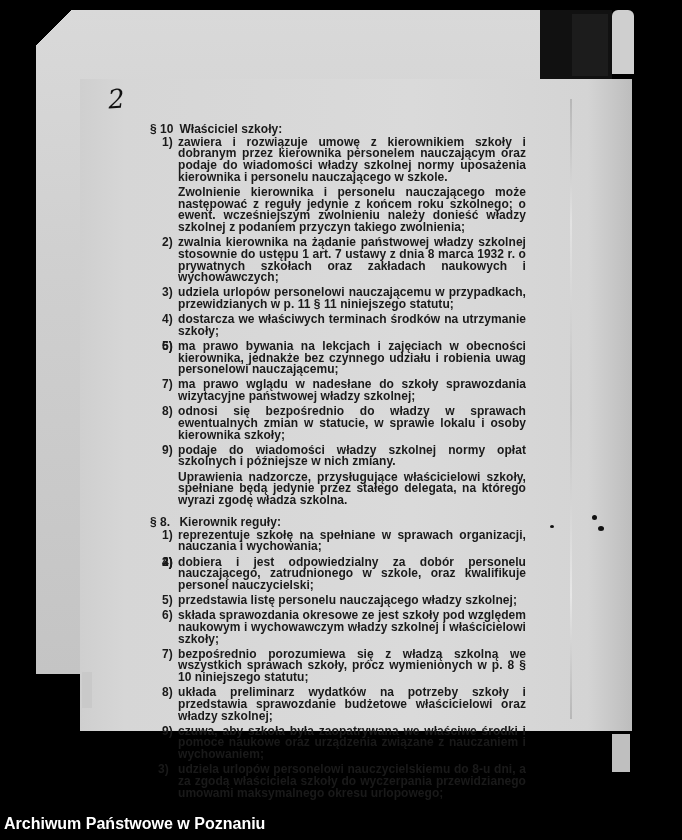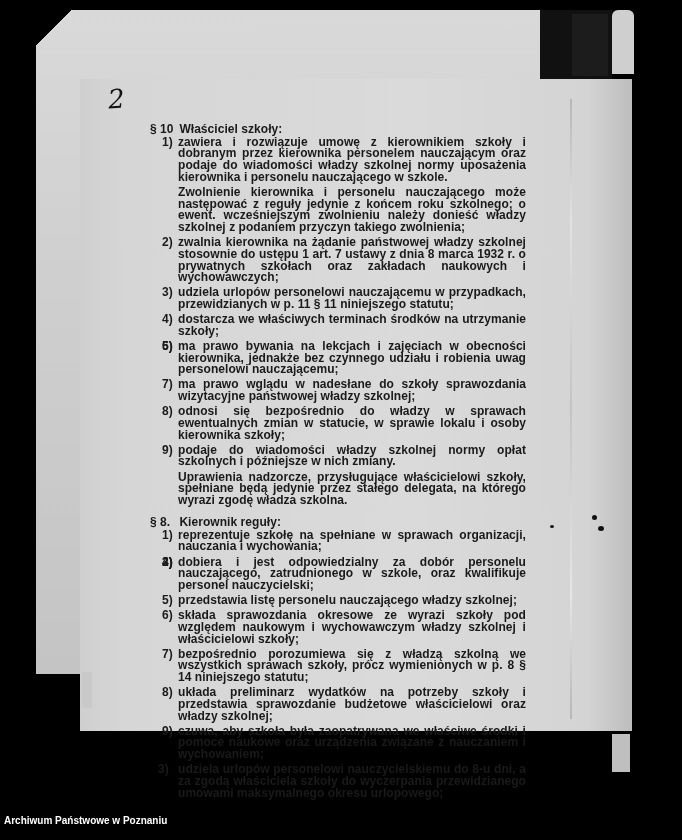--- a/index.html
+++ b/index.html
@@ -51,21 +51,21 @@
   .sec-title { margin:0 0 1px 0; }
   .sec-title .num { display:inline-block; width:26px; }
   .item { position:relative; padding-left:28px; margin:0 0 3.4px 0; text-align:justify; }
   .item .n { position:absolute; left:12px; top:0; }
   .item .n.wide { left:8px; }
   .para { padding-left:28px; margin:0 0 3.4px 0; text-align:justify; }
   .gap { height:7px; }
   .spot { position:absolute; background:#111; border-radius:50%; }
   .footer {
     position:absolute; left:4px; top:815px; color:#fff; font-family:"Liberation Sans", sans-serif;
-    font-size:10px; font-weight:bold;
+    font-size:16px; font-weight:bold;
   }
 </style>
 </head>
 <body>
 
 <div class="back-sheet">
     <div class="fold"></div>
   </div>
 <div class="strip-dark">
     <div class="inner"></div>
@@ -104,20 +104,20 @@
 
   <div class="sec-title">
     <span class="num">§ 8.</span>
     <span>Kierownik reguły:</span>
   </div>
   <div class="item"><span class="n">1)</span><span>reprezentuje szkołę na spełniane w sprawach organizacji, nauczania i wychowania;</span></div>
   <div class="item"><span class="n">2)</span></div>
   <div class="item"><span class="n">3)</span></div>
   <div class="item"><span class="n">4)</span><span>dobiera i jest odpowiedzialny za dobór personelu nauczającego, zatrudnionego w szkole, oraz kwalifikuje personel nauczycielski;</span></div>
   <div class="item"><span class="n">5)</span><span>przedstawia listę personelu nauczającego władzy szkolnej;</span></div>
-  <div class="item"><span class="n">6)</span><span>składa sprawozdania okresowe ze wyrazi szkoły pod względem naukowym i wychowawczym władzy szkolnej i właścicielowi szkoły;</span></div>
-  <div class="item"><span class="n">7)</span><span>bezpośrednio porozumiewa się z władzą szkolną we wszystkich sprawach szkoły, prócz wymienionych w p. 8 § 14 niniejszego statutu;</span></div>
+  <div class="item"><span class="n">6)</span><span>składa sprawozdania okresowe ze jest szkoły pod względem naukowym i wychowawczym władzy szkolnej i właścicielowi szkoły;</span></div>
+  <div class="item"><span class="n">7)</span><span>bezpośrednio porozumiewa się z władzą szkolną we wszystkich sprawach szkoły, prócz wymienionych w p. 8 § 10 niniejszego statutu;</span></div>
   <div class="item"><span class="n">8)</span><span>układa preliminarz wydatków na potrzeby szkoły i przedstawia sprawozdanie budżetowe właścicielowi oraz władzy szkolnej;</span></div>
   <div class="item"><span class="n">9)</span><span>czuwa, aby szkoła była zaopatrywana we właściwe środki i pomoce naukowe oraz urządzenia związane z nauczaniem i wychowaniem;</span></div>
   <div class="item"><span class="n wide">3)</span><span>udziela urlopów personelowi nauczycielskiemu do 8-u dni, a za zgodą właściciela szkoły do wyczerpania przewidzianego umowami maksymalnego okresu urlopowego;</span></div>
 </div>
 
 <div class="footer">Archiwum Państwowe w Poznaniu</div>
 
 </body></html>

